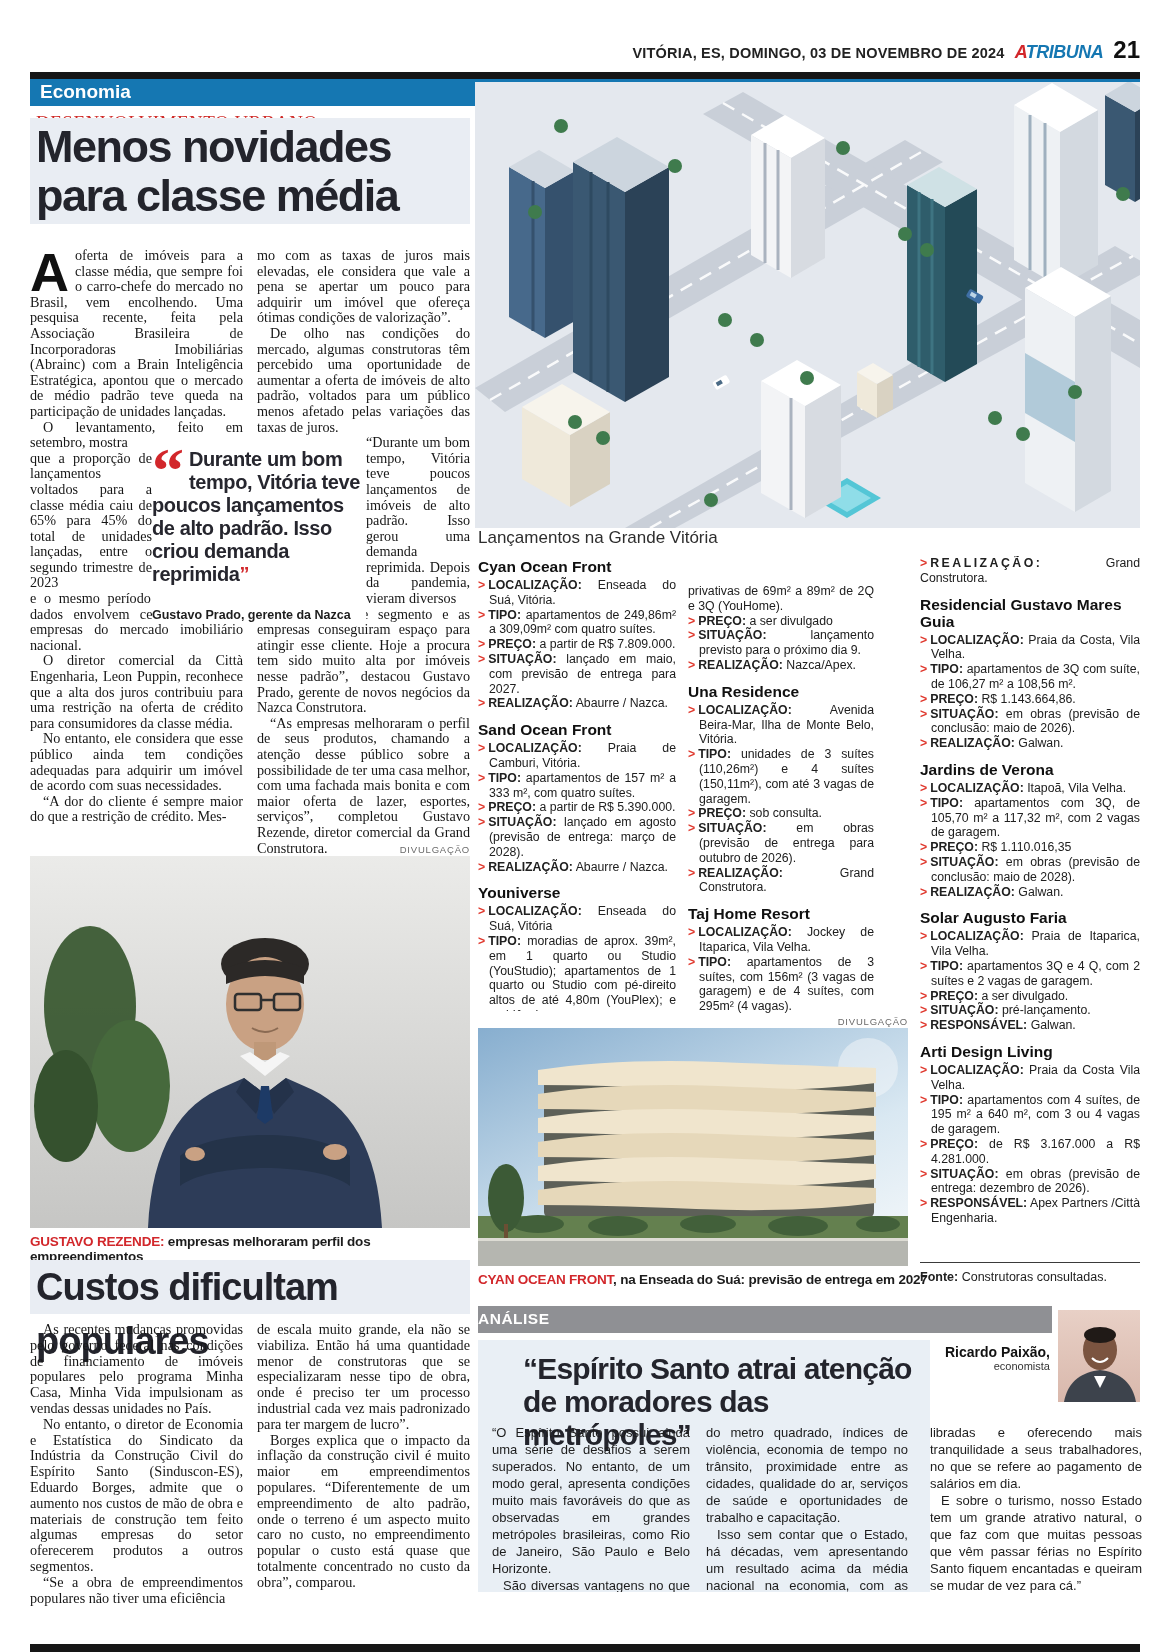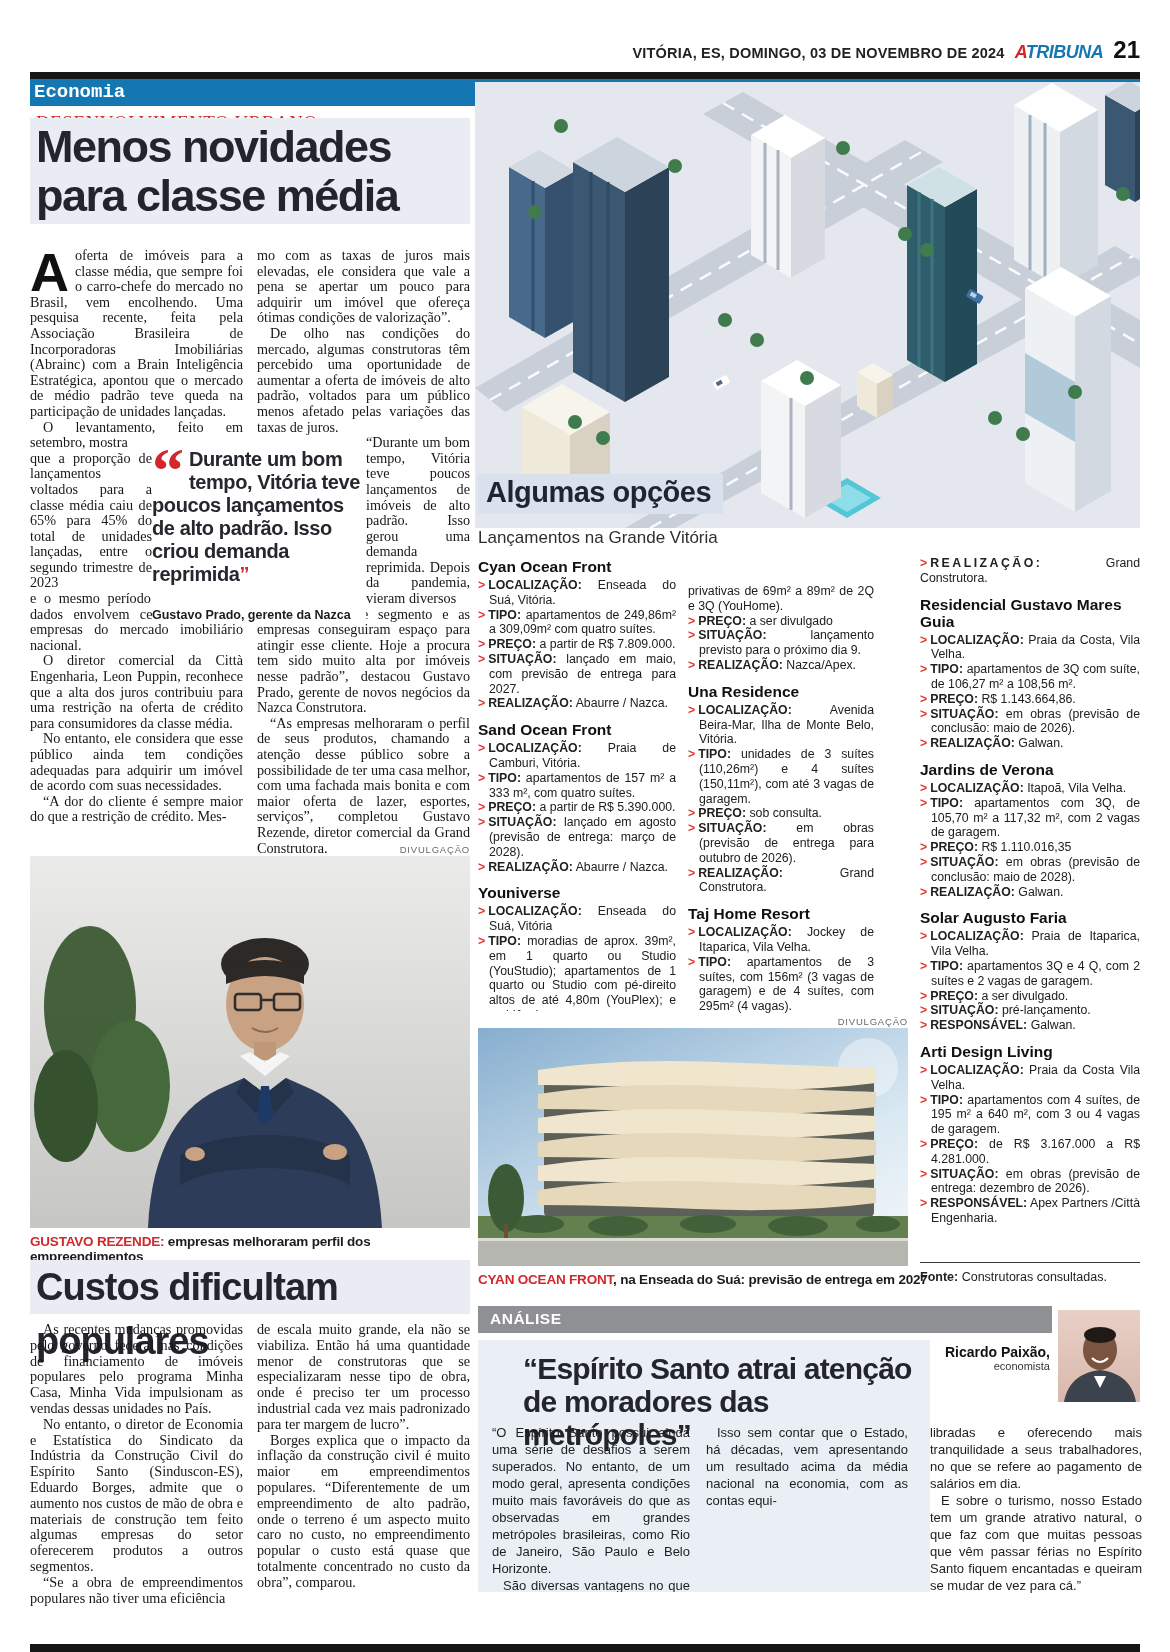--- a/index.html
+++ b/index.html
@@ -9,22 +9,22 @@
 
   
   .masthead { position:absolute; top:36px; right:30px; display:flex; align-items:baseline; gap:10px; }
   .dateline { font-size:14.5px; font-weight:bold; letter-spacing:.2px; color:#222; }
   .brand { font-size:18px; font-weight:800; font-style:italic; letter-spacing:-.5px; }
   .brand .a { color:#d2272b; } .brand .rest { color:#1577b2; }
   .pagenum { font-size:24px; font-weight:800; color:#111; }
 
   .bar-black { position:absolute; left:30px; top:72px; width:1110px; height:7px; background:#161616; }
   .bar-blue  { position:absolute; left:30px; top:79px; width:1110px; height:27px; background:#1577b2; }
-  .bar-blue span { display:inline-block; padding-left:4px; line-height:26px; color:#fff;
-                   font-family:Liberation Mono, monospace; font-weight:bold; font-size:19px; }
+  .bar-blue span { display:inline-block; padding-left:10px; line-height:26px; color:#fff;
+                   font-family:Liberation Sans, sans-serif; font-weight:bold; font-size:19px; }
 
   .kicker { position:absolute; left:36px; top:112px; font-family:"Liberation Serif", serif;
             font-size:19px; letter-spacing:.5px; color:#cf2a27; }
 
   .headline-box { position:absolute; left:30px; top:118px; width:440px; height:106px;
                   background:#e9edf3; padding:4px 0 0 6px; }
   .headline-box h1 { font-size:45px; line-height:49px; letter-spacing:-1.5px; font-weight:800; color:#23242c; }
 
   
   .article { position:absolute; left:30px; top:248px; width:440px; height:606px; overflow:hidden;
@@ -88,21 +88,21 @@
   .lst-group.right { text-align:right; }
   .lst-group.right .lst-item { padding-left:0; text-indent:0; }
   .lst-group.right b { letter-spacing:2.5px; }
 
   .fonte { position:absolute; left:920px; top:1262px; width:220px; border-top:1.5px solid #3a3a3a;
            padding-top:7px; font-size:12.5px; color:#222; }
   .fonte b { font-weight:800; }
 
   
   .analise-bar { position:absolute; left:478px; top:1306px; width:574px; height:27px; background:#8f9094; }
-  .analise-bar span { display:inline-block; padding-left:12px; line-height:26px; color:#fff;
+  .analise-bar span { display:inline-block; line-height:26px; color:#fff;
                       font-weight:800; font-size:15.5px; letter-spacing:.5px; }
   .cap-ricardo { position:absolute; left:928px; top:1344px; width:122px; text-align:right; }
   .cap-ricardo .nm { font-size:14px; font-weight:800; color:#111; }
   .cap-ricardo .rl { font-size:11px; color:#333; }
   .analise-box { position:absolute; left:478px; top:1340px; width:452px; height:252px; background:#e9eff5;padding-left:31px; }
   .analise-box h3 { padding:12px 14px 0 14px; font-size:30px; line-height:33px; letter-spacing:-.8px;
                     font-weight:800; color:#23242c; }
   .an-col { position:absolute; overflow:hidden; font-size:13px; line-height:17px; text-align:justify; color:#1d1d1d; }
   #an-c1 { left:492px; top:1424px; width:198px; height:168px; }
   #an-c2 { left:706px; top:1424px; width:202px; height:168px; }
@@ -256,21 +256,20 @@
     <g transform="rotate(-30 246 300)">
         <rect x="238" y="296" width="16" height="9" rx="2" fill="#ffffff"></rect>
         <rect x="241" y="298" width="6" height="4" fill="#4a6a85"></rect>
       </g>
     <g transform="rotate(30 500 214)">
         <rect x="492" y="210" width="16" height="9" rx="2" fill="#3f6fa5"></rect>
         <rect x="495" y="212" width="6" height="4" fill="#bcd3e6"></rect>
       </g>
   </svg>
 
-  <div class="opt-title">Algumas opções</div>
   <div class="opt-sub">Lançamentos na Grande Vitória</div>
   <div class="lst-col" id="col-a">
       <div class="lst-group">
         <h4>Cyan Ocean Front</h4>
         <div class="lst-item"><span class="ar">&gt;</span><b>LOCALIZAÇÃO:</b> Enseada do Suá, Vitória.</div>
         <div class="lst-item"><span class="ar">&gt;</span><b>TIPO:</b> apartamentos de 249,86m² a 309,09m² com quatro suítes.</div>
         <div class="lst-item"><span class="ar">&gt;</span><b>PREÇO:</b> a partir de R$ 7.809.000.</div>
         <div class="lst-item"><span class="ar">&gt;</span><b>SITUAÇÃO:</b> lançado em maio, com previsão de entrega para 2027.</div>
         <div class="lst-item"><span class="ar">&gt;</span><b>REALIZAÇÃO:</b> Abaurre / Nazca.</div>
       </div>
@@ -457,20 +456,21 @@
     <div class="rl">economista</div>
   </div>
   <div class="analise-box">
     <h3>“Espírito Santo atrai atenção de moradores das metrópoles”</h3>
   </div>
   <div class="an-col" id="an-c1">
     <p class="p">“O Espírito Santo possui ainda uma série de desafios a serem superados. No entanto, de um modo geral, apresenta condições muito mais favoráveis do que as observadas em grandes metrópoles brasileiras, como Rio de Janeiro, São Paulo e Belo Horizonte.</p>
     <p class="p ind">São diversas vantagens no que se refere ao custo de vida, preço</p>
   </div>
   <div class="an-col" id="an-c2">
+    <p class="p">do metro quadrado, índices de violência, economia de tempo no trânsito, proximidade entre as cidades, qualidade do ar, serviços de saúde e oportunidades de trabalho e capacitação.</p>
     <p class="p ind">Isso sem contar que o Estado, há décadas, vem apresentando um resultado acima da média nacional na economia, com as contas equi-</p>
   </div>
   <div class="an-col" id="an-c3">
     <p class="p">libradas e oferecendo mais tranquilidade a seus trabalhadores, no que se refere ao pagamento de salários em dia.</p>
     <p class="p ind">E sobre o turismo, nosso Estado tem um grande atrativo natural, o que faz com que muitas pessoas que vêm passar férias no Espírito Santo fiquem encantadas e queiram se mudar de vez para cá.”</p>
   </div>
 
   <div class="bar-bottom"></div>
 </div>
 

